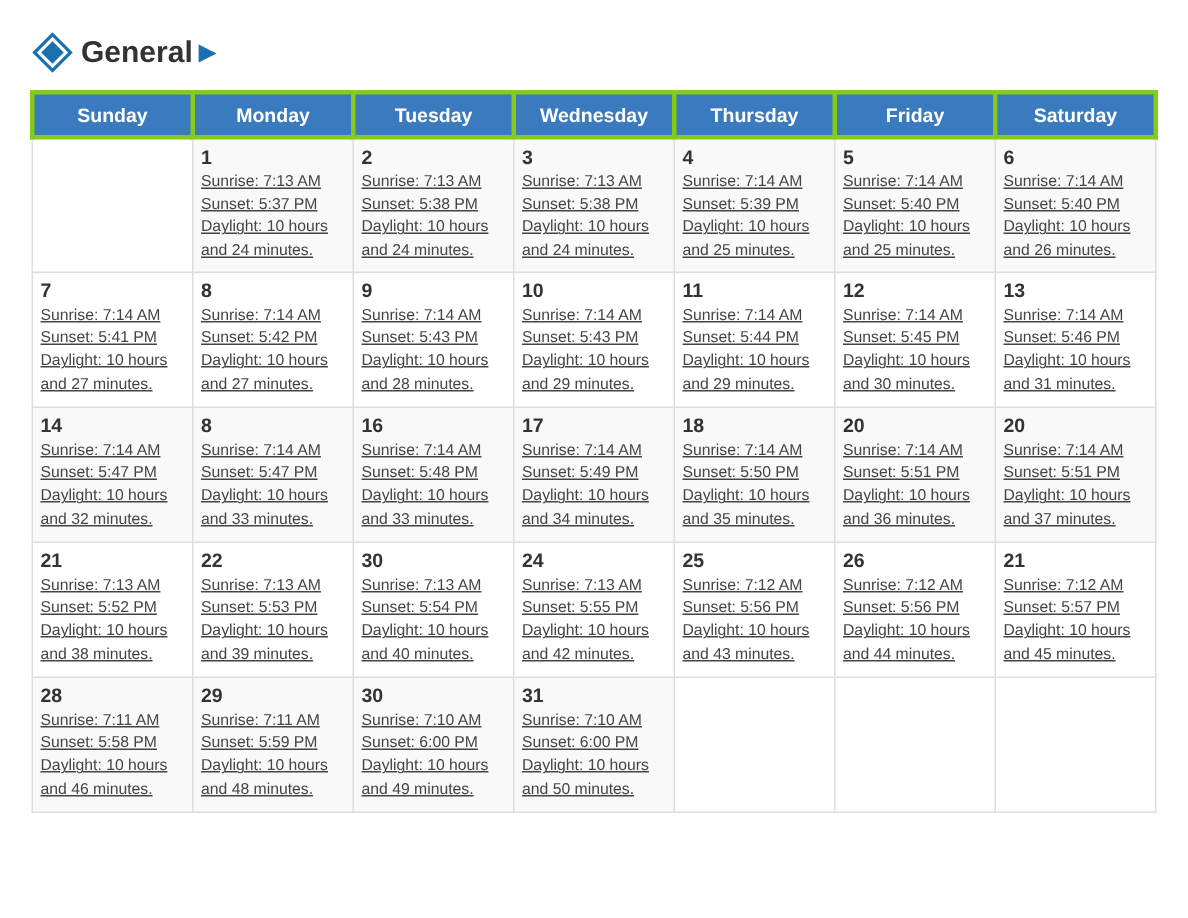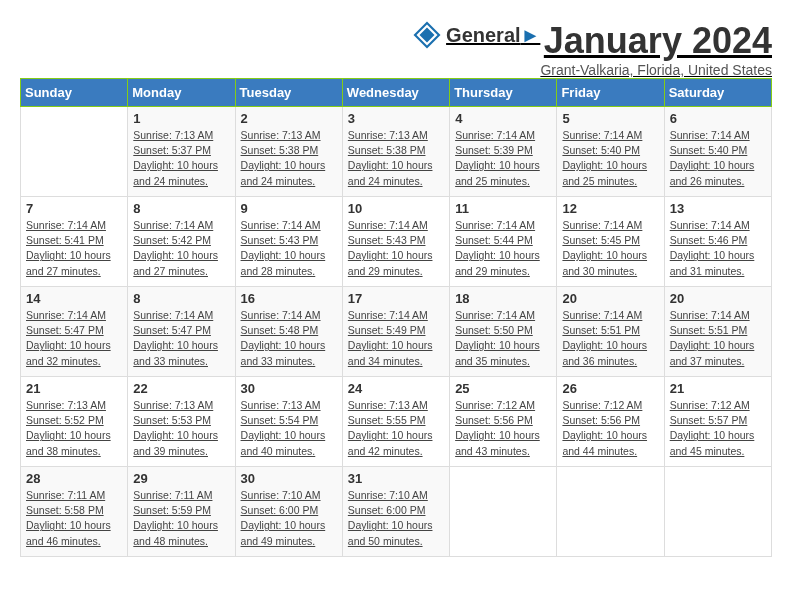--- a/index.html
+++ b/index.html
@@ -5,24 +5,23 @@
     * { box-sizing: border-box; margin: 0; padding: 0; }
     body {
       font-family: Arial, sans-serif;
       background: #fff;
       width: 792px;
       min-height: 612px;
       padding: 20px;
     }
     .header {
       display: flex;
-      justify-content: flex-end;
+      justify-content: space-between;
       align-items: flex-start;
-      margin-bottom: 0;
-      text-decoration: underline;
+      margin-bottom: 10px;
     }
     .logo {
       display: flex;
       align-items: center;
     }
     .logo-icon {
       width: 30px;
       height: 30px;
       margin-right: 4px;
     }
@@ -40,24 +39,24 @@
     }
     table {
       width: 100%;
       border-collapse: collapse;
       font-size: 11px;
     }
     thead tr th {
       background-color: #3a7bbf;
       color: #fff;
       padding: 6px 4px;
-      text-align: left;
+      text-align: center;
       font-size: 13px;
       font-weight: bold;
-      border: 1px solid #84cc16;
+      border: 3px solid #84cc16;
     }
     tbody tr td {
       vertical-align: top;
       padding: 4px 5px;
       border: 1px solid #ddd;
       height: 90px;
       background: #fff;
       width: calc(100% / 7);
     }
     tbody tr:nth-child(odd) td {
@@ -87,24 +86,20 @@
   <div class="logo">
     <svg class="logo-icon" viewBox="0 0 40 40">
       <polygon points="20,2 38,20 20,38 2,20" fill="#1a6faf"></polygon>
       <polygon points="20,6 34,20 20,34 6,20" fill="#fff"></polygon>
       <polygon points="20,10 30,20 20,30 10,20" fill="#1a6faf"></polygon>
     </svg>
     <div>
       <div style="font-size:20px;font-weight:bold;color:#333;">General<span style="color:#1a6faf;">►</span></div>
     </div>
   </div>
-  <div class="title-section">
-    <div class="month-title">January 2024</div>
-    <div class="location">Grant-Valkaria, Florida, United States</div>
-  </div>
 </div>
 
 <table>
   <thead>
     <tr>
     <th>Sunday</th>
         <th>Monday</th>
         <th>Tuesday</th>
         <th>Wednesday</th>
         <th>Thursday</th>

